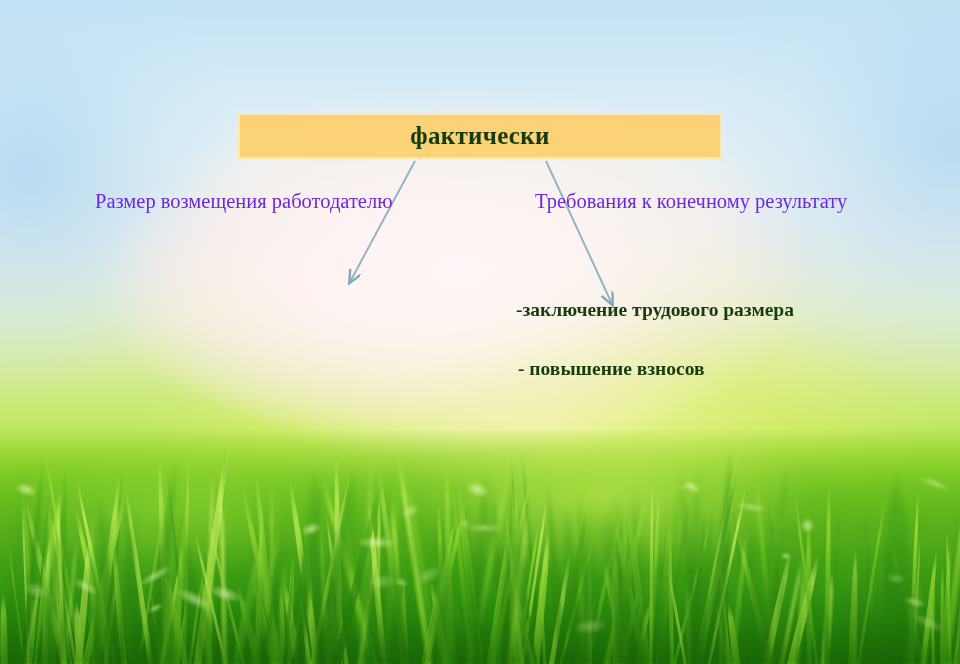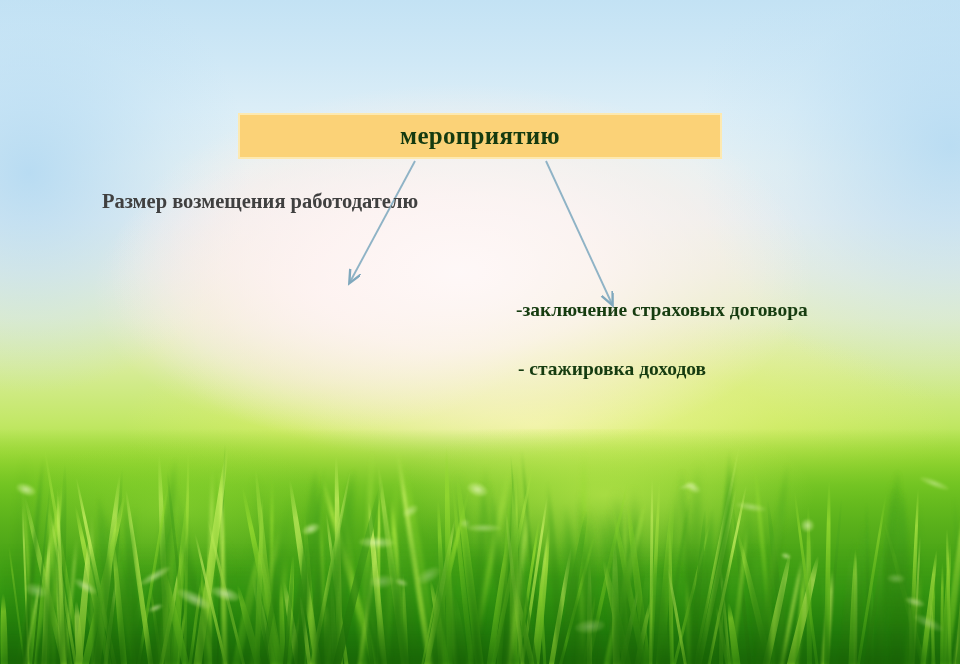--- a/index.html
+++ b/index.html
@@ -135,25 +135,25 @@
     color: #153a10;
     font-weight: bold;
     letter-spacing: .3px;
   }
   #box-title   { left: 206px; top: 40px;  width: 516px; height: 57px;  font-size: 29px; }
   #box-subtitle{ left: 238px; top: 113px; width: 484px; height: 46px;  font-size: 25px; }
 
   
   .heading {
     position: absolute;
-    color: #404040;
-    font-weight: bold;
+    color: #6d28d9;
+    font-weight: normal;
     font-size: 20.5px;
     line-height: 1.32;
-    text-align: center;
+    text-align: left;
   }
   #head-left  { left: 95px;  top: 188px; width: 330px; }
   #head-right { left: 535px; top: 188px; width: 350px; }
 
   .body-text {
     position: absolute;
     color: #163c10;
     font-weight: bold;
     font-size: 20.5px;
     line-height: 1.42;
@@ -557,24 +557,25 @@
     <defs>
       <marker id="ah" markerWidth="9" markerHeight="9" refX="6.2" refY="3.2" orient="auto">
         <path d="M0,0 L7,3.2 L0,6.4" fill="none" stroke="#7fa8bd" stroke-width="1.25"></path>
       </marker>
     </defs>
     <line x1="415" y1="161" x2="350" y2="282" stroke="#8fb3c6" stroke-width="1.9" marker-end="url(#ah)"></line>
     <line x1="546" y1="161" x2="612" y2="304" stroke="#8fb3c6" stroke-width="1.9" marker-end="url(#ah)"></line>
   </svg>
 
 
-  <div class="box" id="box-subtitle">мероприятию</div>
+  <div class="box" id="box-subtitle">фактически</div>
 
   <div class="heading" id="head-left">Размер  возмещения работодателю</div>
 
-
-
-  <div class="bullet" id="bullet-1">-заключение страховых договора</div>
-
-  <div class="bullet" id="bullet-2">- стажировка доходов</div>
+  <div class="heading" id="head-right">Требования к конечному результату</div>
+
+
+  <div class="bullet" id="bullet-1">-заключение трудового размера</div>
+
+  <div class="bullet" id="bullet-2">- повышение взносов</div>
 
 
 </div>
 
 </body></html>

